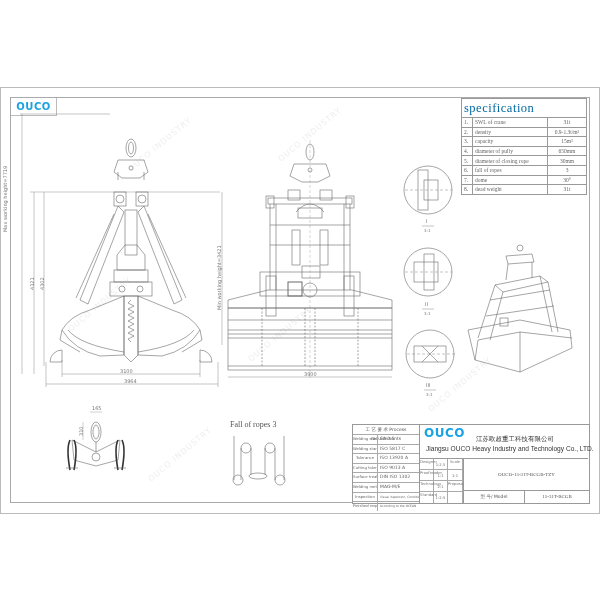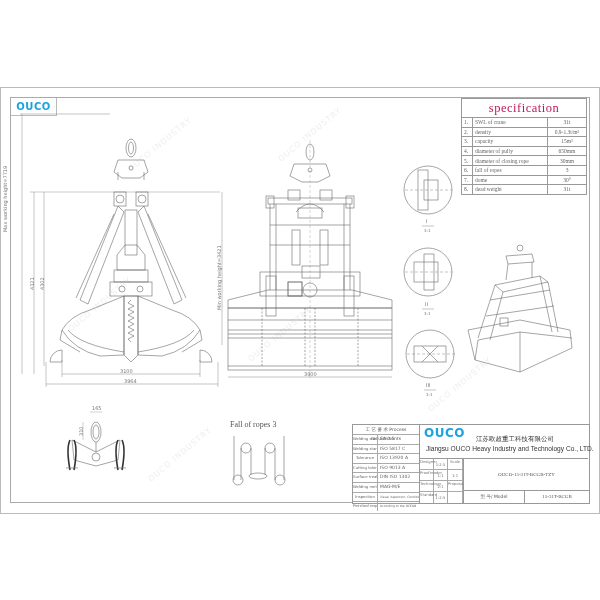--- a/index.html
+++ b/index.html
@@ -5,21 +5,21 @@
   html,body{margin:0;padding:0;background:#ffffff;}
   body{width:600px;height:600px;position:relative;overflow:hidden;font-family:"Liberation Serif","DejaVu Serif",serif;color:#555;}
   .abs{position:absolute;}
   .frame-outer{left:0;top:87px;width:598px;height:425px;border:1px solid #bbb;}
   .frame-inner{left:10px;top:97px;width:578px;height:404px;border:1px solid #aaa;}
   .logo-box{left:11px;top:98px;width:45px;height:17px;border-right:1px solid #bbb;border-bottom:1px solid #bbb;display:flex;align-items:center;justify-content:center;}
   .logo{font-family:"DejaVu Sans",sans-serif;font-weight:bold;font-size:10px;letter-spacing:0.5px;}
   svg{position:absolute;left:0;top:0;}
   .spec{left:461px;top:98px;width:126px;border-collapse:collapse;font-size:5.5px;color:#666;}
   .spec td{border:1px solid #999;height:8.6px;padding:0 2px;white-space:nowrap;}
-  .spec .title{font-size:12.5px;text-align:center;height:18px;color:#be185d;letter-spacing:0.5px;}
+  .spec .title{font-size:12.5px;height:18px;color:#0369a1;letter-spacing:0.5px;}
   .spec .n{width:6px;text-align:left;}
   .spec .v{text-align:center;width:34px;}
   .fall{left:230px;top:420px;font-size:8px;color:#555;}
   .dimtxt{font-family:"DejaVu Sans",sans-serif;font-size:5px;color:#777;}
   .tb{left:352px;top:424px;width:236px;height:78px;border:1px solid #999;background:#fff;}
   .proc{position:absolute;left:0;top:0;width:66px;height:78px;border-right:1px solid #999;font-family:"DejaVu Sans",sans-serif;}
   .proc-row{display:flex;border-bottom:1px solid #aaa;height:8.6px;font-size:3.8px;color:#666;}
   .proc-row .l{width:24px;border-right:1px solid #aaa;text-align:center;line-height:8.6px;overflow:hidden;white-space:nowrap;}
   .proc-row .r{flex:1;padding-left:2px;line-height:8.6px;font-size:4.5px;white-space:nowrap;overflow:hidden;}
   .proc-head{height:9px;border-bottom:1px solid #aaa;font-size:4.5px;text-align:center;line-height:9px;color:#555;}

